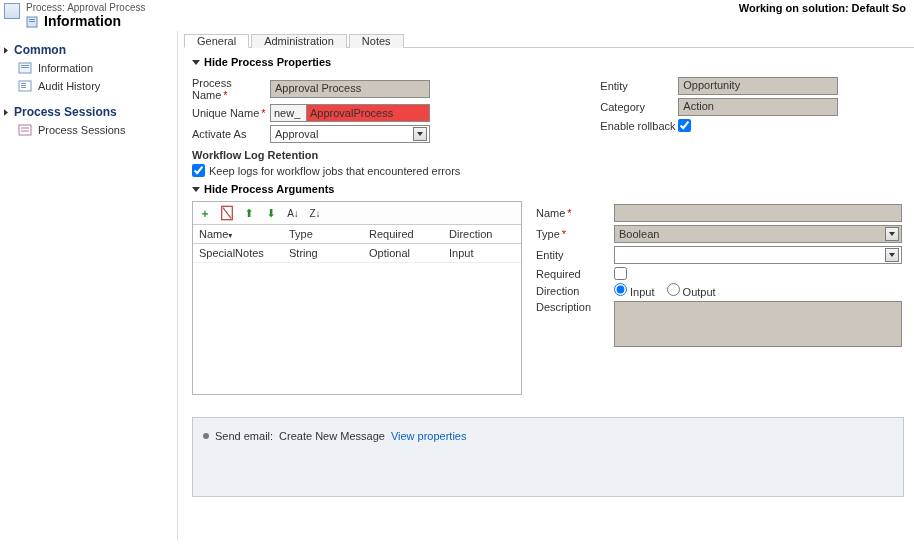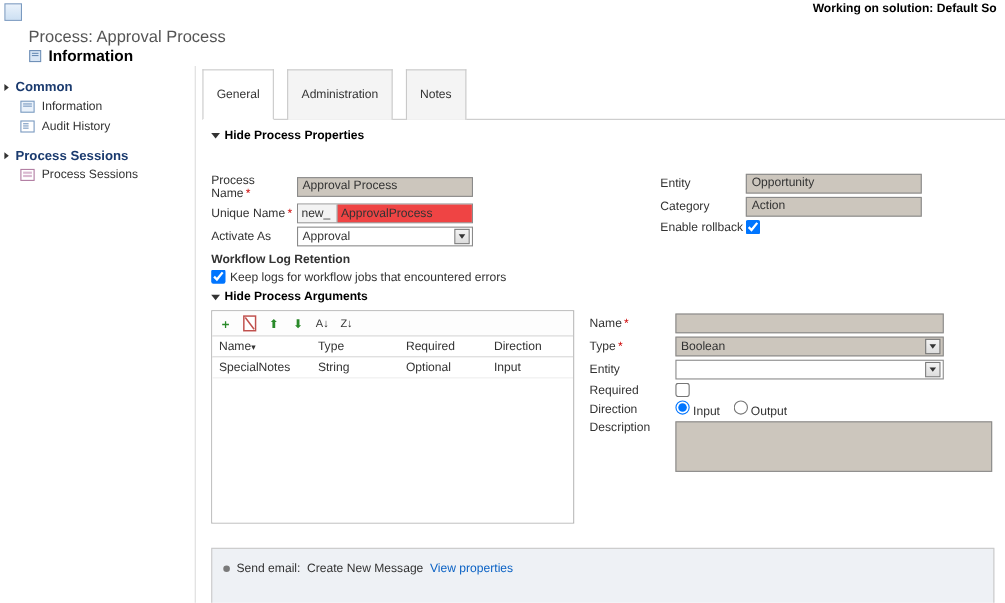--- a/index.html
+++ b/index.html
@@ -1,64 +1,64 @@
 <!DOCTYPE html>
 <html><head>
 <meta charset="utf-8">
 <style>
   * { box-sizing: border-box; margin: 0; padding: 0; }
   body { font-family: "Segoe UI", Tahoma, sans-serif; font-size: 11px; color: #333; background: #fff; width: 914px; height: 548px; overflow: hidden; }
   .header { display: flex; align-items: flex-start; padding: 2px 8px 2px 4px; }
   .header-left { display: flex; gap: 6px; align-items: flex-start; }
   .header-icon { width: 16px; height: 16px; border: 1px solid #7a9ac0; background: linear-gradient(#eaf2fb,#cde0f3); margin-top:1px;}
-  .header-text .ptype { font-size: 15px; color: #555; margin-top: 23px; }
+  .header-text .ptype { font-size: 10px; color: #555; }
   .header-text .ptitle { font-size: 14px; font-weight: bold; color: #000; display:flex; align-items:center; gap:6px;}
   .mini-icon { width:12px; height:12px; display:inline-block; }
   .header-right { margin-left: auto; font-size: 11px; font-weight: bold; color:#000; white-space: nowrap; }
   .body { display: flex; height: calc(548px - 38px); }
   .sidebar { width: 178px; border-right: 1px solid #ddd; padding: 8px 4px 8px 0; background:#fff; }
   .side-group-title { font-size: 12px; font-weight: bold; color: #1a3a6e; padding: 4px 6px 2px 2px; display:flex; align-items:center; gap:4px;}
   .side-item { font-size: 11px; color: #333; padding: 3px 4px 3px 18px; display:flex; align-items:center; gap:6px; cursor: pointer; }
   .side-icon { width: 14px; height: 12px; display:inline-block; }
   .main { flex: 1; padding: 0 0 0 0; overflow: hidden; }
   .tabs { display: flex; border-bottom: 1px solid #c9c9c9; margin-top:2px; margin-left: 6px;}
-  .tab { padding: 16px 12px; font-size: 11px; border: 1px solid #c9c9c9; border-bottom: none; background: #f4f4f4; margin-right: 12px; cursor:pointer; position:relative; top:1px;}
+  .tab { padding: 0 12px; font-size: 11px; border: 1px solid #c9c9c9; border-bottom: none; background: #f4f4f4; margin-right: 2px; cursor:pointer; position:relative; top:1px;}
   .tab.active { background: #fff; border-bottom: 1px solid #fff; }
   .section { padding: 8px 10px 4px 14px; }
   .sec-head { font-size: 11px; font-weight: bold; color:#000; display:flex; align-items:center; gap:4px; cursor:pointer; margin-bottom:6px;}
   .caret { width:0; height:0; border-left:4px solid transparent; border-right:4px solid transparent; border-top:5px solid #333; display:inline-block;}
   .form-row { display:flex; align-items:center; margin: 3px 0; }
   .form-label { width: 78px; font-size:11px; color:#333;}
   .req { color: #c00; margin-left:2px;}
   .ro-field { background:#ccc6bd; border:1px solid #8a8a8a; height:18px; padding: 1px 4px; font-size:11px; color:#333; }
   .ro-field.w160 { width:160px; }
   .prefix-box { display:flex; width:160px; border:1px solid #8a8a8a; height:18px;}
   .prefix-box .pfx { width:36px; border-right:1px solid #8a8a8a; background:#f3f3f3; font-size:11px; display:flex; align-items:center; padding:0 3px;text-align:right;}
   .prefix-box .val { flex:1; background:#ef4444; font-size:11px; padding:1px 3px; display:flex; align-items:center;}
   .select-sim { width:160px; height:18px; border:1px solid #8a8a8a; background:#fff; display:flex; align-items:center; justify-content:space-between; padding:0 2px 0 4px; font-size:11px;}
   .dd-btn { width:14px; height:14px; border:1px solid #7a7a7a; background:linear-gradient(#f3f3f3,#ddd); display:flex; align-items:center; justify-content:center;}
   .dd-btn .tri { width:0;height:0;border-left:3px solid transparent;border-right:3px solid transparent;border-top:4px solid #333;}
   .two-col { display:flex; gap:40px; }
-  .col { flex:0 0 auto;margin-top:20px; }
+  .col { flex:0 0 auto; }
   .subhead { font-weight:bold; font-size:11px; margin:6px 0 3px 0;}
   .chk-row { display:flex; align-items:center; gap:4px; font-size:11px; margin-left:0;}
   input[type=checkbox]{ width:13px; height:13px; }
   .args-area { display:flex; gap:14px; margin-top:4px;}
   .args-left { width:330px; border:1px solid #b5b5b5; }
   .toolbar { display:flex; gap:6px; padding:3px 4px; border-bottom:1px solid #ccc; background:#fdfdfd;}
   .tb-btn { width:16px; height:16px; display:flex; align-items:center; justify-content:center; cursor:pointer; font-size:11px;}
   .args-table-head { display:flex; border-bottom:1px solid #ccc; font-size:11px; background:#fff;}
   .args-table-head > div, .args-row > div { padding:3px 6px; }
   .c-name { width:90px; } .c-type { width:80px; } .c-req { width:80px; } .c-dir { width:70px; }
   .args-body { height:150px; overflow:auto; background:#fff;}
   .args-row { display:flex; font-size:11px; border-bottom:1px solid #eee; cursor:pointer;}
   .args-right { flex:1; }
   .prop-row { display:flex; align-items:center; margin:3px 0; }
   .prop-label { width:78px; font-size:11px;}
-  .prop-field { background:#ccc6bd; border:1px solid #8a8a8a; height:18px; width:244px; display:flex; align-items:center; justify-content:space-between; padding:0 2px 0 4px; font-size:11px;}
+  .prop-field { background:#ccc6bd; border:1px solid #8a8a8a; height:18px; width:288px; display:flex; align-items:center; justify-content:space-between; padding:0 2px 0 4px; font-size:11px;}
   .prop-field.plain { background:#fff;}
   .radio-row { display:flex; gap:12px; align-items:center;}
   .desc-box { background:#ccc6bd; border:1px solid #8a8a8a; width:288px; height:46px;}
   .bottom-panel { margin:18px 10px 0 14px; border:1px solid #c9c9c9; background:#eef1f5; padding:12px 10px; height:80px;}
   .step-row { display:flex; align-items:center; gap:6px; font-size:11px; color:#333;}
   .dot { width:6px; height:6px; background:#7a7a7a; border-radius:50%;}
   .link { color:#0b62c4; cursor:pointer; }
 </style>
 </head>
 <body>

